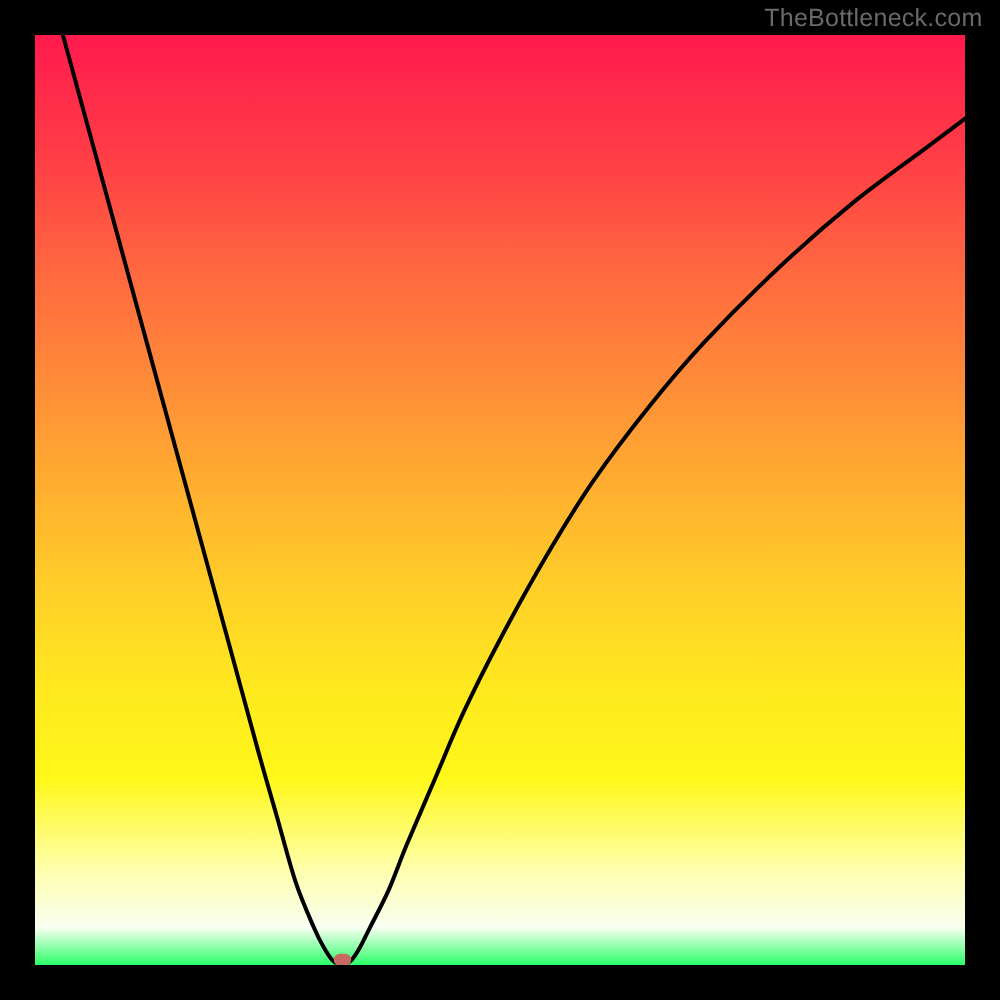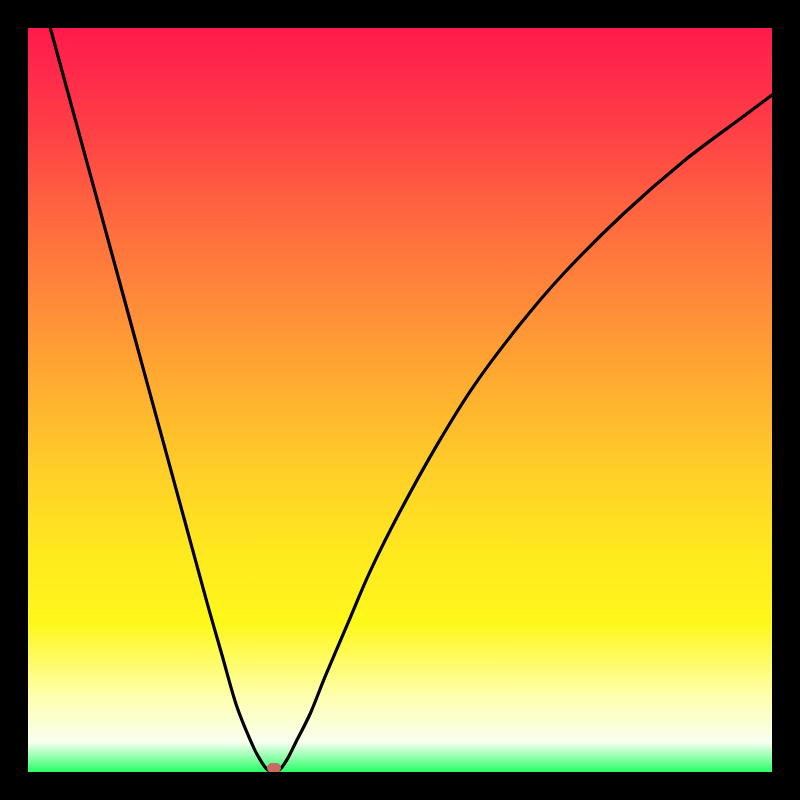--- a/index.html
+++ b/index.html
@@ -79,13 +79,14 @@
   <div class="plot-area">
     <div class="gradient"></div>
 
     <svg class="curve" viewBox="0 0 744 744" preserveAspectRatio="none">
       <path id="curve-path" fill="none" stroke="#000" stroke-width="3.2" stroke-linecap="round" stroke-linejoin="round" d="M 22.32 0.00 C 26.04 13.64, 37.20 54.56, 44.64 81.84 C 52.08 109.12, 59.52 136.40, 66.96 163.68 C 74.40 190.96, 81.84 218.24, 89.28 245.52 C 96.72 272.80, 104.16 300.08, 111.60 327.36 C 119.04 354.64, 126.48 381.92, 133.92 409.20 C 141.36 436.48, 148.80 463.76, 156.24 491.04 C 163.68 518.32, 172.36 550.56, 178.56 572.88 C 184.76 595.20, 188.48 607.60, 193.44 624.96 C 198.40 642.32, 203.36 662.16, 208.32 677.04 C 213.28 691.92, 219.48 705.56, 223.20 714.24 C 226.92 722.92, 228.16 724.78, 230.64 729.12 C 233.12 733.46, 235.60 737.80, 238.08 740.28 C 240.56 742.76, 243.04 744.00, 245.52 744.00 C 248.00 744.00, 250.48 742.76, 252.96 740.28 C 255.44 737.80, 257.92 733.46, 260.40 729.12 C 262.88 724.78, 264.12 721.68, 267.84 714.24 C 271.56 706.80, 277.76 695.64, 282.72 684.48 C 287.68 673.32, 291.40 662.16, 297.60 647.28 C 303.80 632.40, 312.48 612.56, 319.92 595.20 C 327.36 577.84, 333.56 561.72, 342.24 543.12 C 350.92 524.52, 360.84 504.68, 372.00 483.60 C 383.16 462.52, 396.80 437.72, 409.20 416.64 C 421.60 395.56, 432.76 376.96, 446.40 357.12 C 460.04 337.28, 476.16 316.20, 491.04 297.60 C 505.92 279.00, 518.32 264.12, 535.68 245.52 C 553.04 226.92, 575.36 204.60, 595.20 186.00 C 615.04 167.40, 634.88 150.04, 654.72 133.92 C 674.56 117.80, 699.36 100.44, 714.24 89.28 C 729.12 78.12, 739.04 70.68, 744.00 66.96"></path>
     </svg>
 
     <div id="marker" class="marker" style="left: 245.52px; top: 740px; background: rgb(199, 106, 100);"></div>
   </div>
 
+  <div class="watermark">TheBottleneck.com</div>
 </div>
 
 </body></html>

